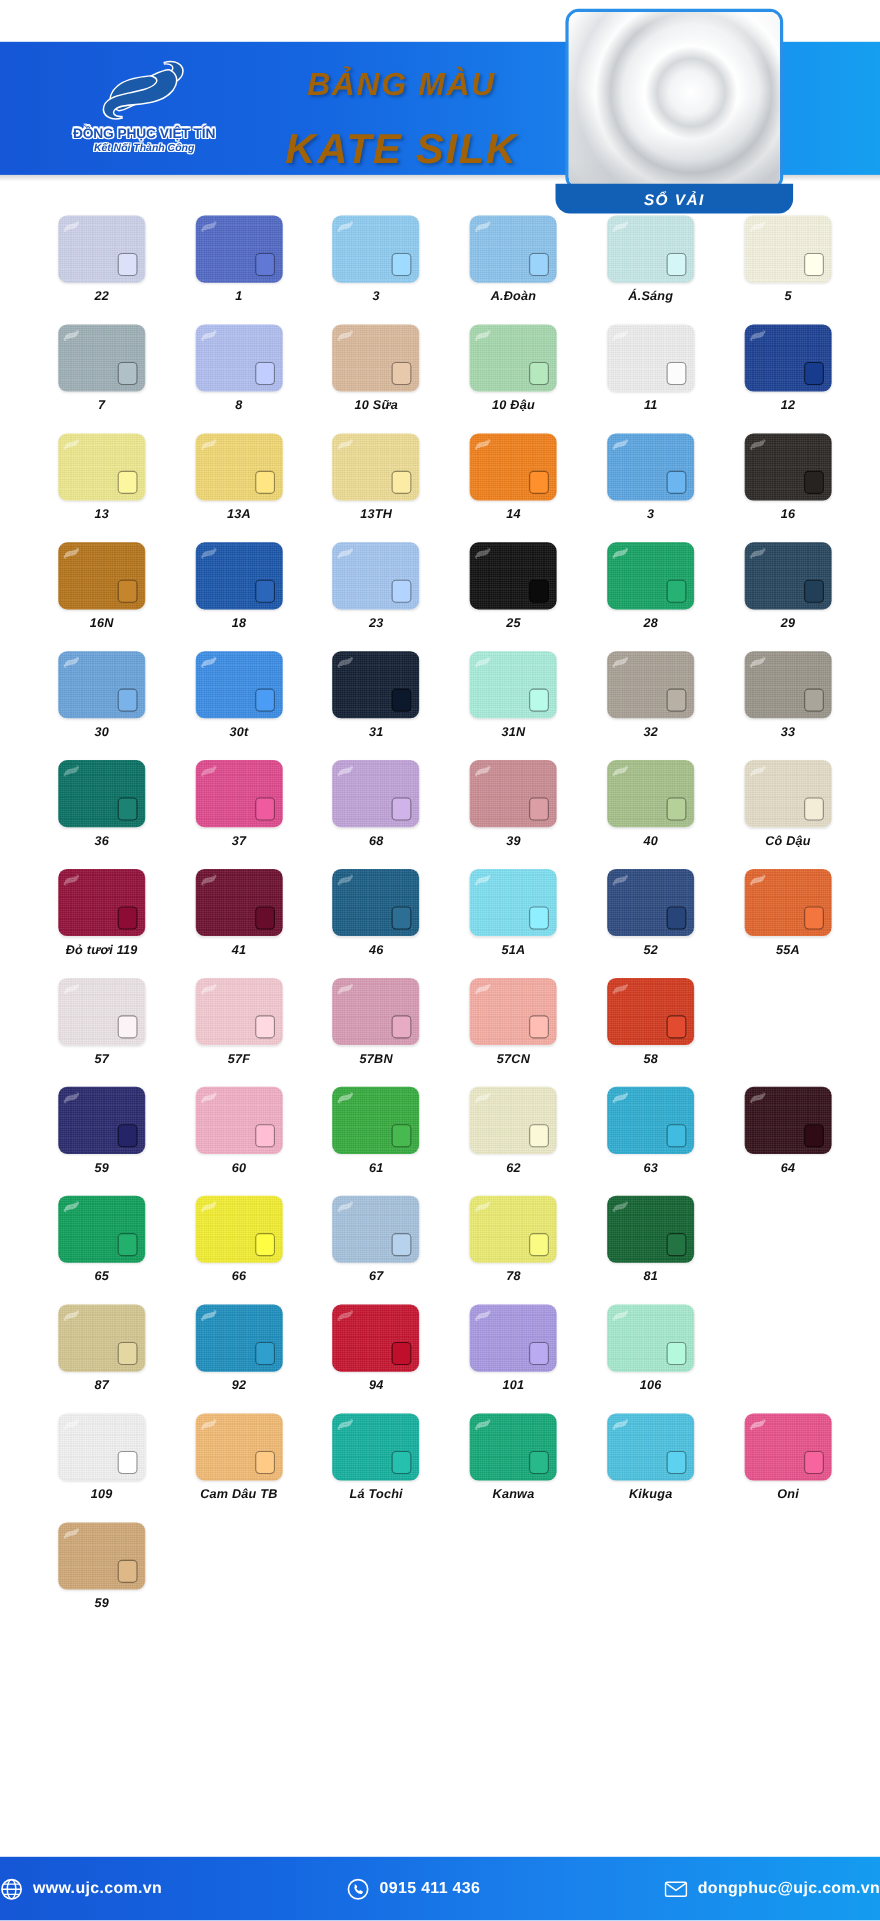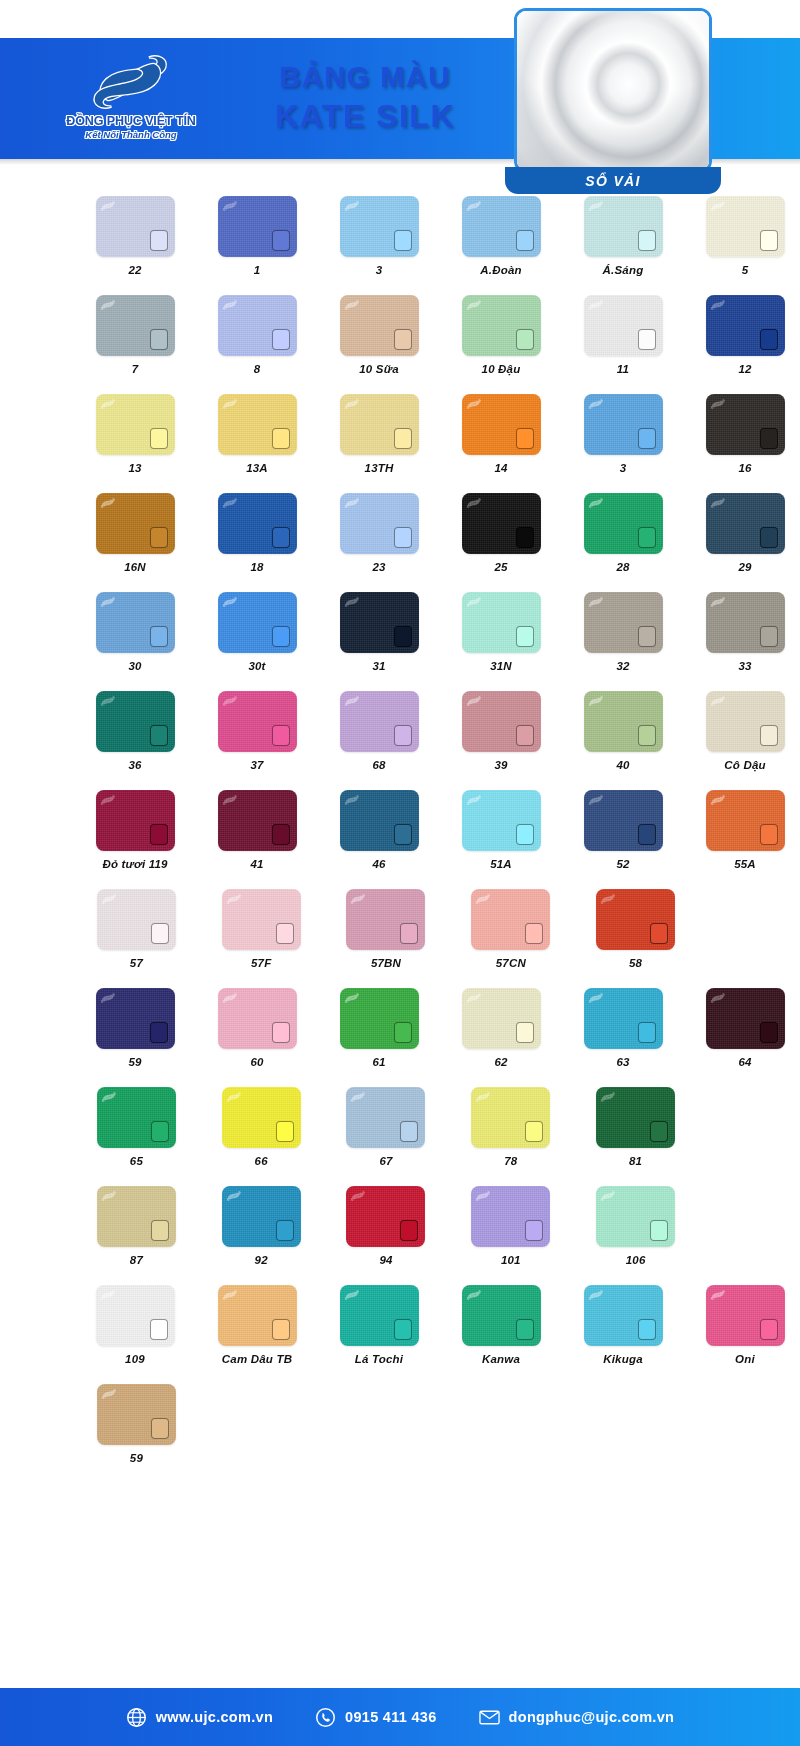--- a/index.html
+++ b/index.html
@@ -76,28 +76,29 @@
   }
 
   .header-titles {
     position: absolute;
     left: 230px;
     top: 60px;
     width: 270px;
     text-align: center;
   }
   .title-line1, .title-line2 {
-    color: #1d4ed8;
+    color: #a16207;
     font-weight: bold;
+    font-style: italic;
     letter-spacing: 1.5px;
     line-height: 1.18;
     text-shadow: 2px 2px 3px rgba(0,0,0,0.28);
   }
   .title-line1 { font-size: 29px; }
-  .title-line2 { font-size: 32px; margin-top: 4px; }
+  .title-line2 { font-size: 38px; margin-top: 20px; }
 
   
   .fabric-card {
     position: absolute;
     left: 514px;
     top: 8px;
     width: 198px;
     height: 165px;
     border-radius: 12px;
     border: 3px solid #2b8fe8;
@@ -145,21 +146,20 @@
   .grid {
     position: absolute;
     left: 0;
     top: 196px;
     width: 800px;
   }
   .row {
     display: flex;
     width: 800px;
     height: 99px;
-    padding-left: 44px;
   }
   .cell {
     width: 112.8px;
     margin-left: 12px;
     display: flex;
     flex-direction: column;
     align-items: center;
   }
   .cell:first-child { margin-left: 36px; }
 
@@ -212,21 +212,21 @@
   
   .footer {
     position: absolute;
     left: 0;
     bottom: 0;
     width: 800px;
     height: 58px;
     background: linear-gradient(90deg, #1557d6 0%, #1565e0 30%, #1a82ec 65%, #149cf0 100%);
     display: flex;
     align-items: center;
-    justify-content: center;
+    justify-content: space-between;
     gap: 42px;
   }
   .footer-item {
     display: flex;
     align-items: center;
     gap: 9px;
   }
   .footer-text {
     color: #ffffff;
     font-size: 14.5px;

